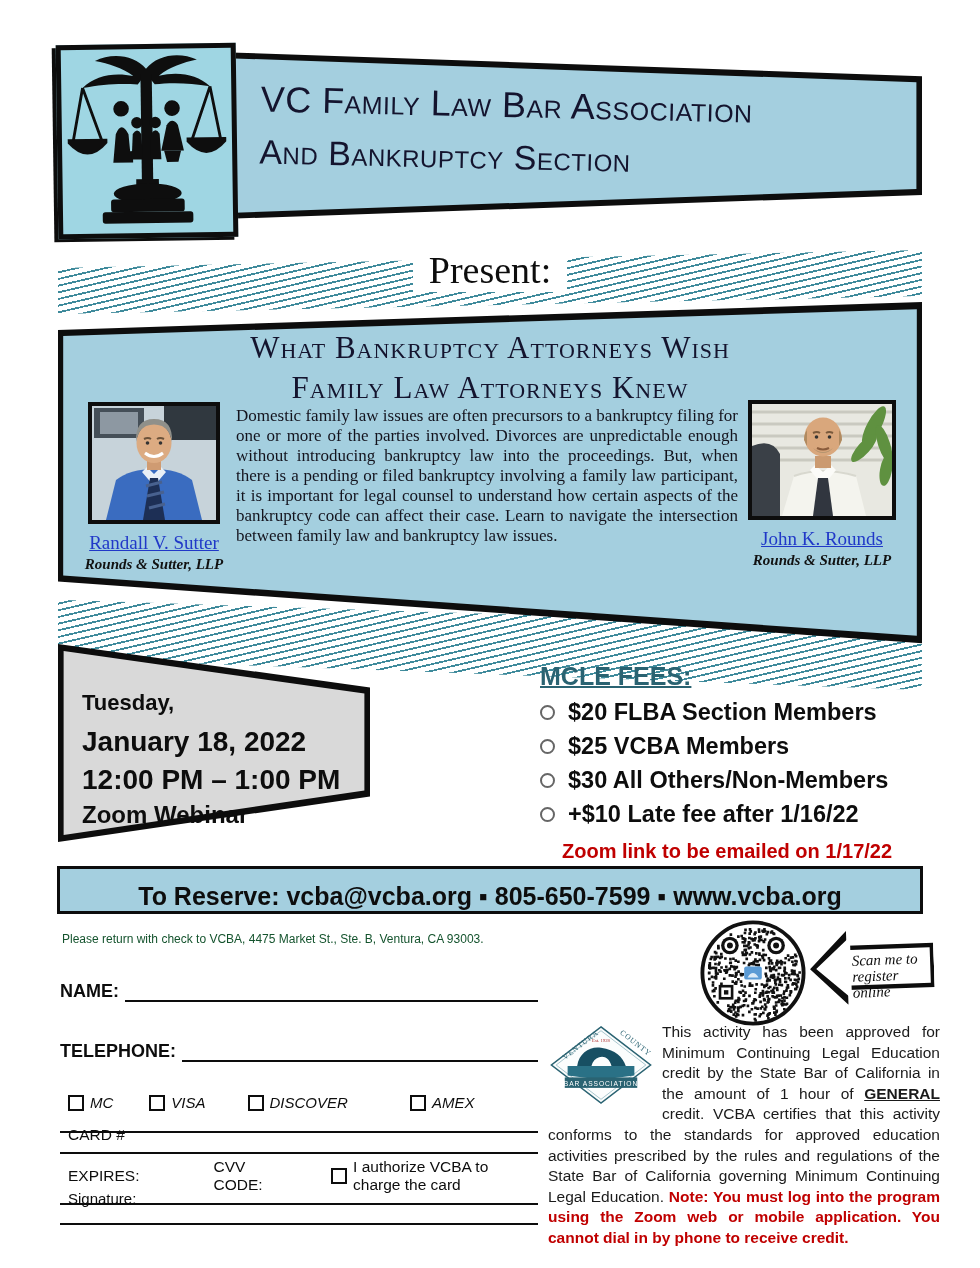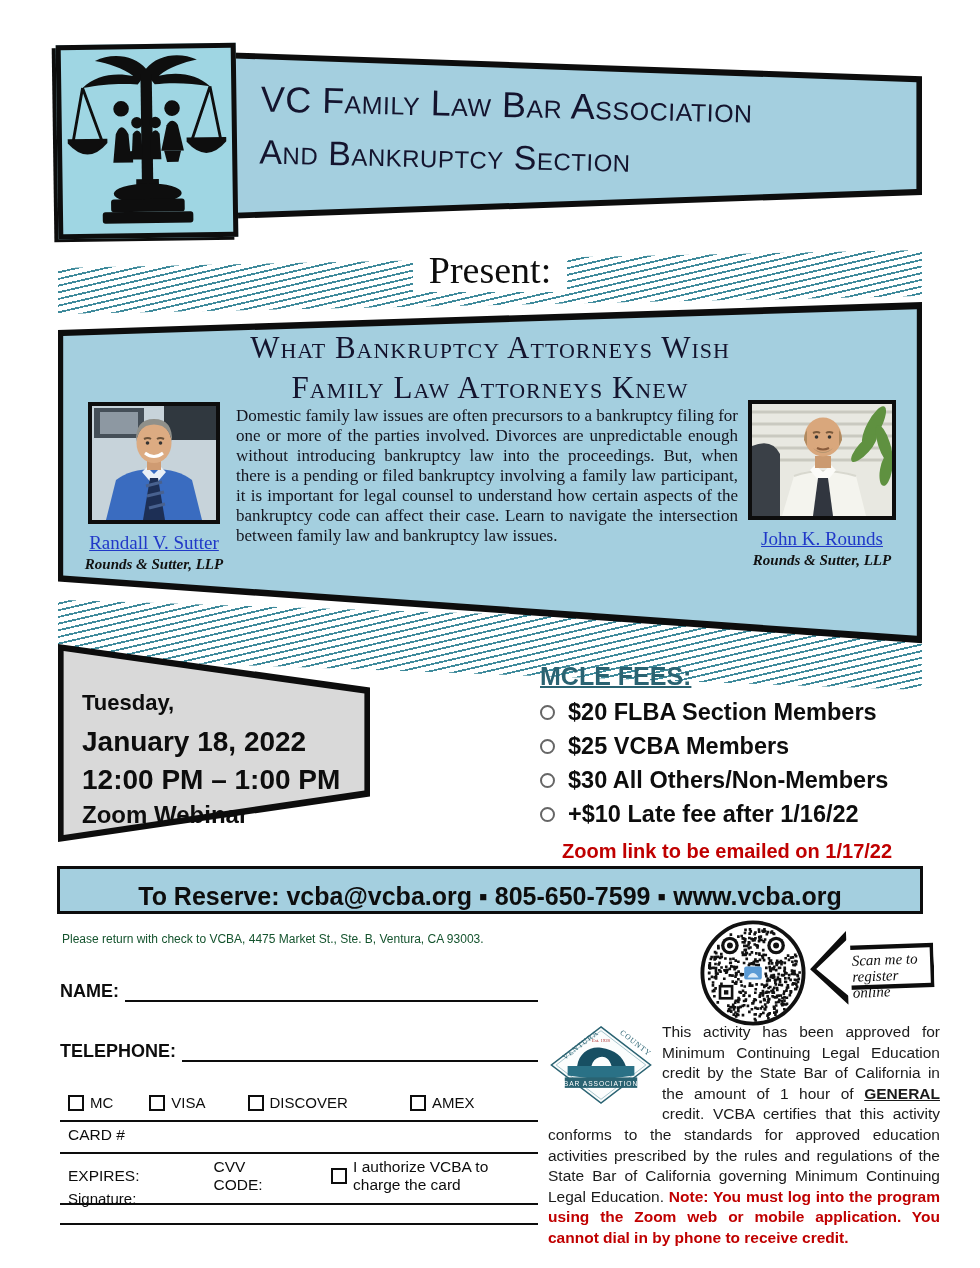--- a/index.html
+++ b/index.html
@@ -94,21 +94,21 @@
   .arrow .white{position:absolute;inset:0;background:#fff;
     clip-path:polygon(5% 50%,33% 8%,33% 26%,97% 26%,97% 74%,33% 74%,33% 92%);}
   .arrow .txt{position:absolute;left:42px;top:22px;font-family:"Liberation Serif",serif;
     font-style:italic;font-size:15px;line-height:16px;color:#0d0d0d;}
 
   
   .frow{left:60px;width:478px;display:flex;align-items:flex-end;}
   .flabel{font-weight:bold;font-size:18px;white-space:nowrap;}
   .fill-line{flex:1;border-bottom:2px solid #0d0d0d;height:20px;margin-left:6px;}
   .cardtypes{left:60px;top:1094px;width:478px;display:flex;align-items:center;
-    border-bottom:2.5px solid #0d0d0d;padding-bottom:9px;}
+    border-bottom:2.5px solid #0d0d0d;padding-bottom:20px;font-style:italic;}
   .cb{width:12px;height:12px;border:2px solid #0d0d0d;background:#fff;flex:none;margin-right:6px;}
   .ct-item{display:flex;align-items:center;font-size:15px;}
   .ct-mc{margin-left:8px;margin-right:36px;} .ct-visa{margin-right:42px;}
   .ct-disc{margin-right:62px;}
   .cardnum{left:60px;top:1126px;width:478px;font-size:15.5px;
     border-bottom:2.5px solid #0d0d0d;padding:0 0 8px 8px;box-sizing:border-box;}
   .expires{left:60px;top:1158px;width:478px;display:flex;align-items:center;font-size:15.5px;
     border-bottom:2.5px solid #0d0d0d;padding:0 0 9px 8px;box-sizing:border-box;}
   .expires .cvv{margin-left:74px;} .expires .auth{margin-left:52px;display:flex;align-items:center;}
   .signature{left:60px;top:1190px;width:478px;font-size:15px;

